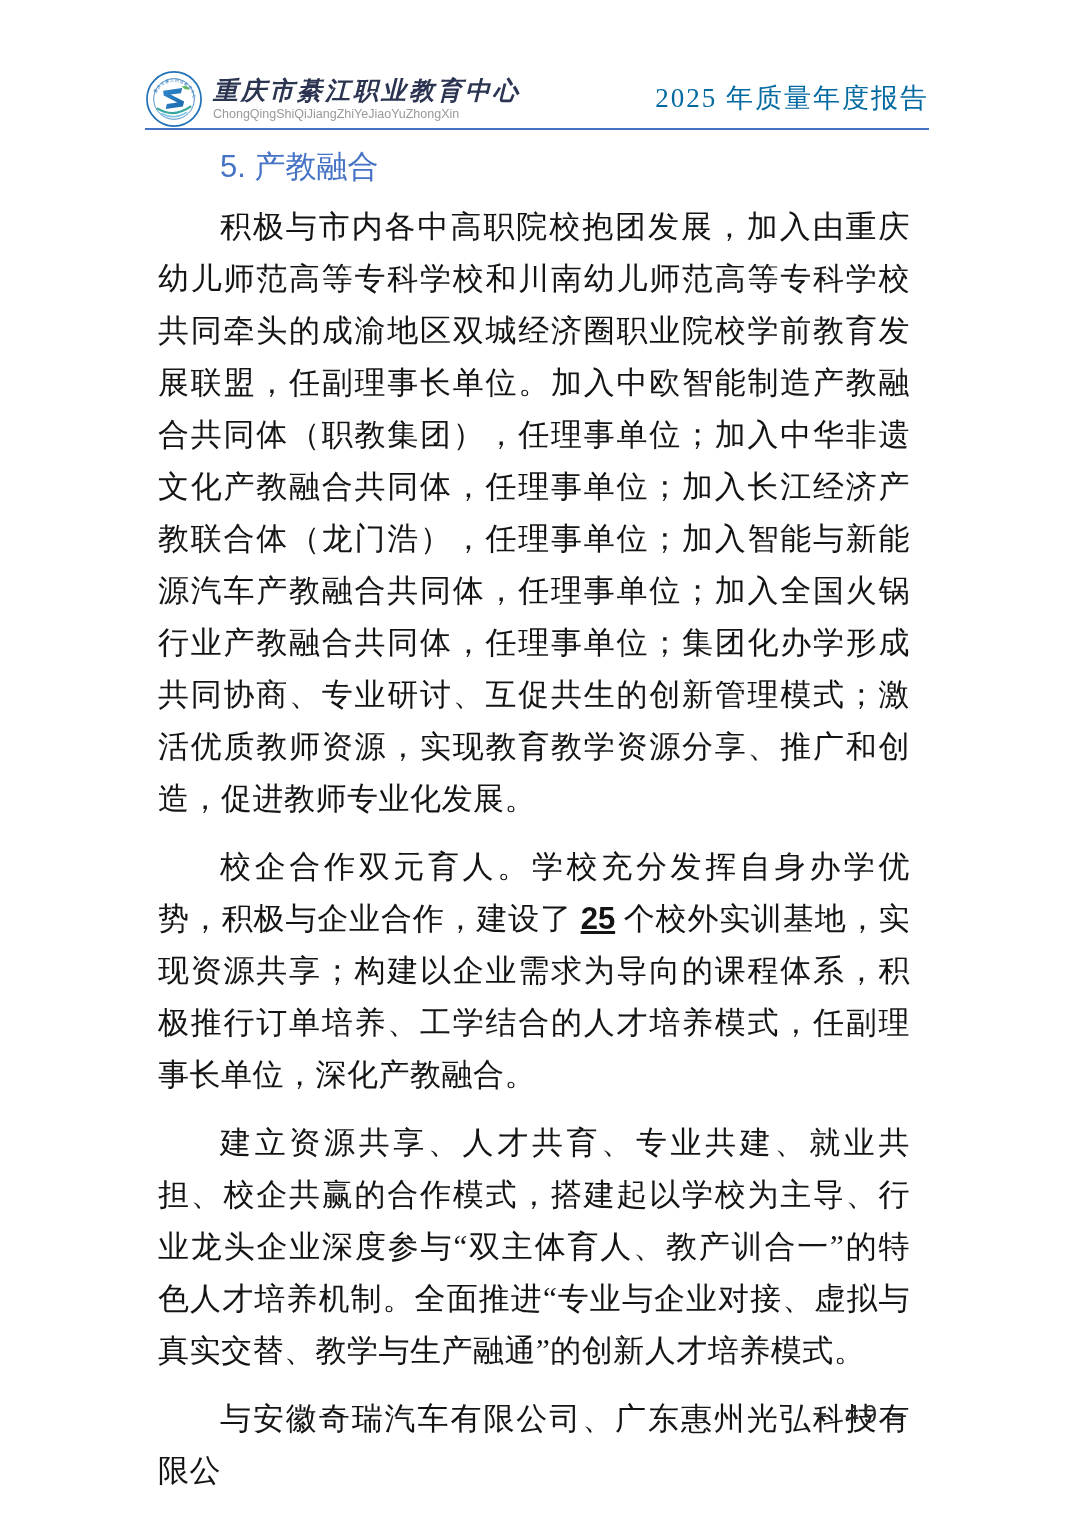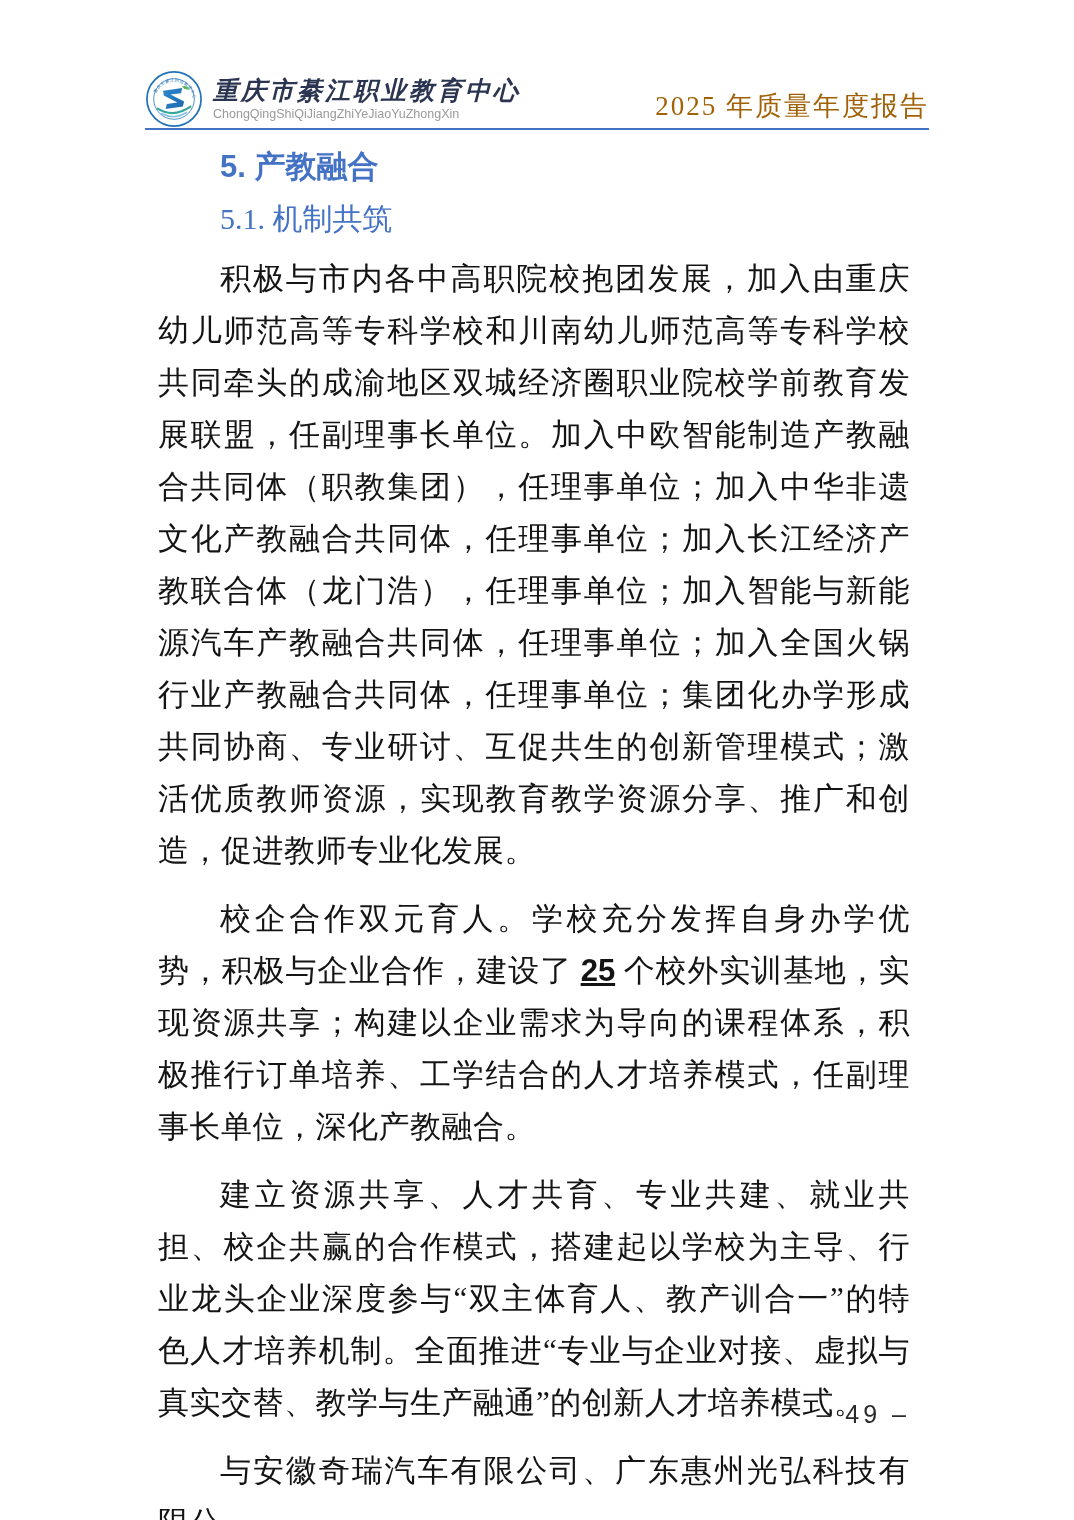--- a/index.html
+++ b/index.html
@@ -40,46 +40,46 @@
   .school-py {
     font-family: "Liberation Sans", sans-serif;
     font-size: 12.5px;
     color: #999999;
     line-height: 16px;
     white-space: nowrap;
   }
   .report-title {
     font-family: "Liberation Serif", serif;
     font-size: 27px;
-    color: #a16207;
+    color: #0369a1;
     letter-spacing: 2px;
     white-space: nowrap;
     align-self: flex-end;
-    padding-bottom: 4px;
+    padding-bottom: 12px;
   }
   .header-rule {
     position: absolute;
     left: 145px;
     top: 128px;
     width: 784px;
     height: 0;
     border-top: 2px solid #4472C4;
   }
 
   
   .content {
     position: absolute;
     left: 158px;
     top: 145px;
     width: 752px;
     color: #141414;
   }
   .h-section {
     font-family: "Liberation Sans", sans-serif;
-    font-weight: 700;
+    font-weight: 400;
     font-size: 31px;
     line-height: 36px;
     color: #4472C4;
     margin: 4px 0 15px 62px;
   }
   .h-sub {
     font-family: "Liberation Serif", serif;
     font-weight: 400;
     font-size: 30px;
     line-height: 36px;
@@ -147,21 +147,20 @@
         <div class="school-py">ChongQingShiQiJiangZhiYeJiaoYuZhongXin</div>
       </div>
     </div>
     <div class="report-title">2025 年质量年度报告</div>
   </header>
   <div class="header-rule"></div>
 
   <main class="content">
     <div class="h-section">5. 产教融合</div>
 
-    <div class="h-sub">5.1. 机制共筑</div>
     <p>积极与市内各中高职院校抱团发展，加入由重庆幼儿师范高等专科学校和川南幼儿师范高等专科学校共同牵头的成渝地区双城经济圈职业院校学前教育发展联盟，任副理事长单位。加入中欧智能制造产教融合共同体（职教集团），任理事单位；加入中华非遗文化产教融合共同体，任理事单位；加入长江经济产教联合体（龙门浩），任理事单位；加入智能与新能源汽车产教融合共同体，任理事单位；加入全国火锅行业产教融合共同体，任理事单位；集团化办学形成共同协商、专业研讨、互促共生的创新管理模式；激活优质教师资源，实现教育教学资源分享、推广和创造，促进教师专业化发展。</p>
 
     <p><span>校企合作双元育人。学校充分发挥自身办学优势，积极与企业合作，建设了 </span><span class="num-bold">25</span><span> 个校外实训基地，实现资源共享；构建以企业需求为导向的课程体系，积极推行订单培养、工学结合的人才培养模式，任副理事长单位，深化产教融合。</span></p>
     <p>建立资源共享、人才共育、专业共建、就业共担、校企共赢的合作模式，搭建起以学校为主导、行业龙头企业深度参与“双主体育人、教产训合一”的特色人才培养机制。全面推进“专业与企业对接、虚拟与真实交替、教学与生产融通”的创新人才培养模式。</p>
     <p>与安徽奇瑞汽车有限公司、广东惠州光弘科技有限公</p>
   </main>
 
   <div class="page-number">– 49 –</div>
 
 </div>

